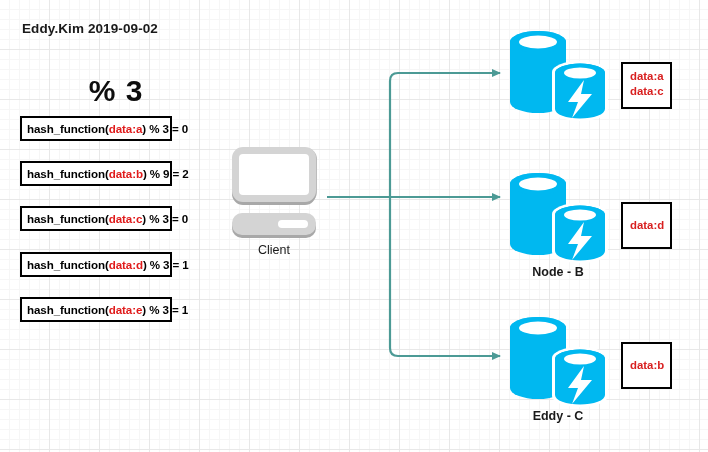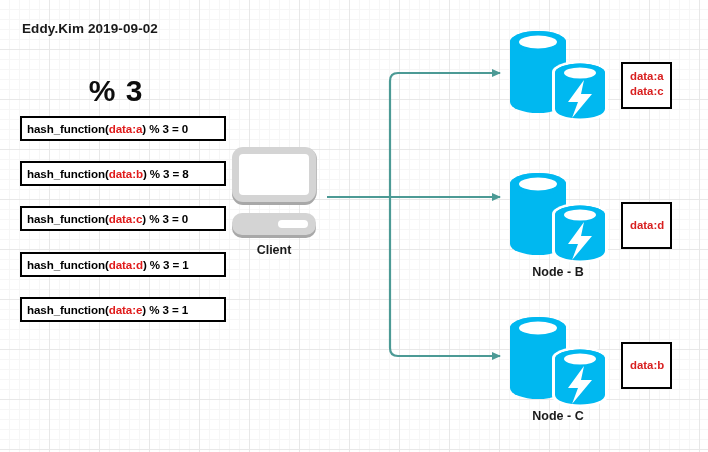--- a/index.html
+++ b/index.html
@@ -45,21 +45,21 @@
     font-size: 30px;
     font-weight: bold;
     color: #0d0d0d;
     letter-spacing: 1px;
   }
 
   
   .hash-box {
     position: absolute;
     left: 20px;
-    width: 206px;
+    width: 152px;
     height: 25px;
     box-sizing: border-box;
     background: #ffffff;
     border: 2px solid #000000;
     display: flex;
     align-items: center;
     padding-left: 5px;
     font-size: 11.6px;
     font-weight: bold;
     color: #000000;
@@ -107,21 +107,21 @@
     background: #ffffff;
     border-radius: 4px;
   }
   #client-label {
     position: absolute;
     left: -10px;
     top: 96px;
     width: 104px;
     text-align: center;
     font-size: 12.5px;
-    font-weight: bold;
+    font-weight: normal;
     color: #1a1a1a;
   }
 
   
   #connectors {
     position: absolute;
     left: 0;
     top: 0;
     width: 708px;
     height: 452px;
@@ -177,21 +177,21 @@
   <div id="modulo-title">% 3</div>
 
   <div class="hash-box" style="top:116px;">
     <span>hash_function(</span>
       <span class="red">data:a</span>
       <span>) % 3 = 0</span>
   </div>
   <div class="hash-box" style="top:161px;">
     <span>hash_function(</span>
       <span class="red">data:b</span>
-      <span>) % 3 = 8</span>
+      <span>) % 9 = 2</span>
   </div>
   <div class="hash-box" style="top:206px;">
     <span>hash_function(</span>
       <span class="red">data:c</span>
       <span>) % 3 = 0</span>
   </div>
   <div class="hash-box" style="top:252px;">
     <span>hash_function(</span>
       <span class="red">data:d</span>
       <span>) % 3 = 1</span>
@@ -256,21 +256,21 @@
     <svg class="node-icon" viewBox="0 0 112 104">
       <path d="M8,22 a28,11 0 0 1 56,0 L64,82 a28,11 0 0 1 -56,0 z" fill="#00b8f0"></path>
       <ellipse cx="36" cy="22" rx="28" ry="11" fill="#00b8f0"></ellipse>
       <ellipse cx="36" cy="22" rx="19" ry="6.5" fill="#ffffff"></ellipse>
       <path d="M50,52 a28,11 0 0 1 56,0 L106,90 a28,11 0 0 1 -56,0 z" fill="#ffffff"></path>
       <path d="M53,53 a25,9.5 0 0 1 50,0 L103,89 a25,9.5 0 0 1 -50,0 z" fill="#00b8f0"></path>
       <ellipse cx="78" cy="53" rx="25" ry="9.5" fill="#00b8f0"></ellipse>
       <ellipse cx="78" cy="53" rx="16" ry="5.5" fill="#ffffff"></ellipse>
       <path d="M82,60 L66,82 L76,82 L70,98 L90,74 L79,74 z" fill="#ffffff"></path>
     </svg>
-    <div class="node-label">Node - C</div>
+    <div class="node-label">Eddy - C</div>
   </div>
 
   <div class="data-box" style="left:621px; top:62px; width:51px; height:47px;">
     <div>data:a</div>
     <div>data:c</div>
   </div>
 
   <div class="data-box" style="left:621px; top:202px; width:51px; height:47px; padding-top:14px;">
     <div>data:d</div>
   </div>

